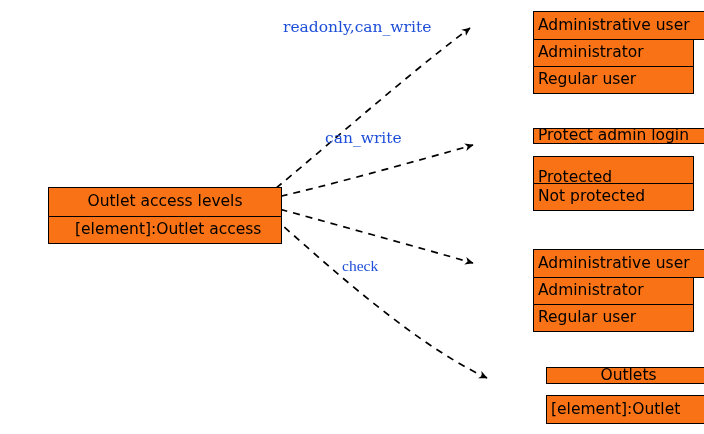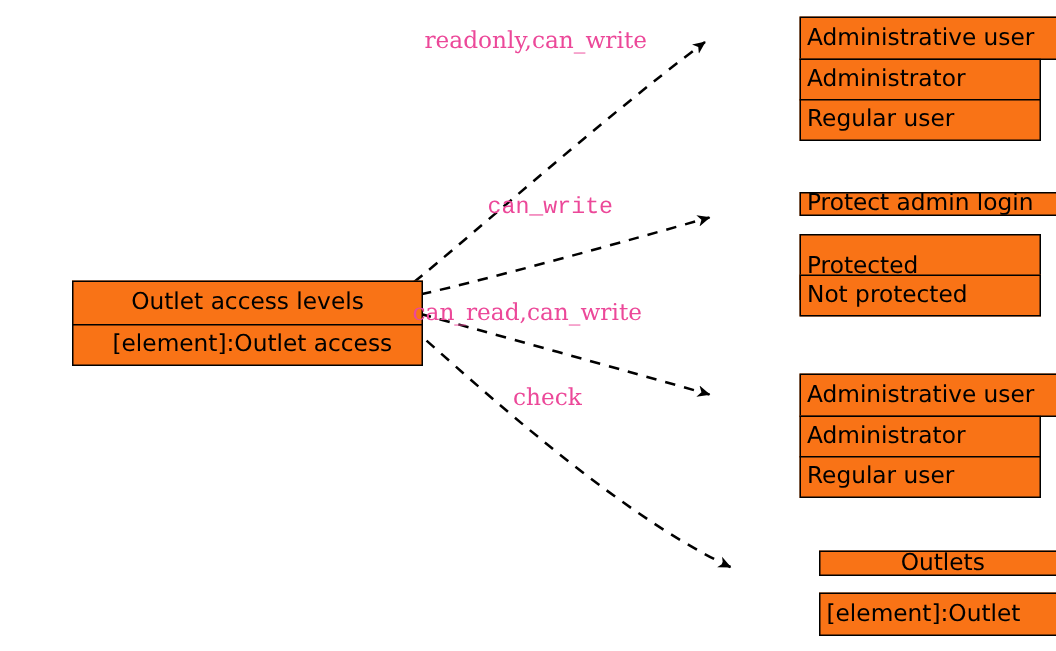--- a/index.html
+++ b/index.html
@@ -49,21 +49,21 @@
     padding-left: 4px;
   }
   .cell.center {
     justify-content: center;
   }
   
   .edge-label {
     position: absolute;
     font-family: "DejaVu Serif", serif;
     font-size: 15.5px;
-    color: #ec4899;
+    color: #1d4ed8;
     white-space: nowrap;
     line-height: 1;
   }
 </style>
 </head>
 <body>
 
 <div id="canvas">
 
   <svg id="edges" viewBox="0 0 704 434" width="704" height="434">
@@ -116,17 +116,16 @@
     <div class="cell left" style="left:499px; top:277px; width:161px; height:28px;">Administrator</div>
     <div class="cell left" style="left:499px; top:304px; width:161px; height:28px;">Regular user</div>
   </div>
 
   <div class="node">
     <div class="cell center" style="left:512px; top:367px; width:165px; height:17px;">Outlets</div>
     <div class="cell left" style="left:512px; top:395px; width:165px; height:29px;">[element]:Outlet</div>
   </div>
 
   <div class="edge-label" style="left:283px; top:20px;">readonly,can_write</div>
-  <div class="edge-label" style="left:325px; top:131px;font-family:Liberation Mono, monospace;">can_write</div>
-  <div class="edge-label" style="left:275px; top:201px;">can_read,can_write</div>
-  <div class="edge-label" style="left:342px; top:258px;">check</div>
+  <div class="edge-label" style="left:325px; top:131px;">can_write</div>
+  <div class="edge-label" style="left:342px; top:258px;font-family:Liberation Serif, serif;">check</div>
 
 </div>
 
 </body></html>

